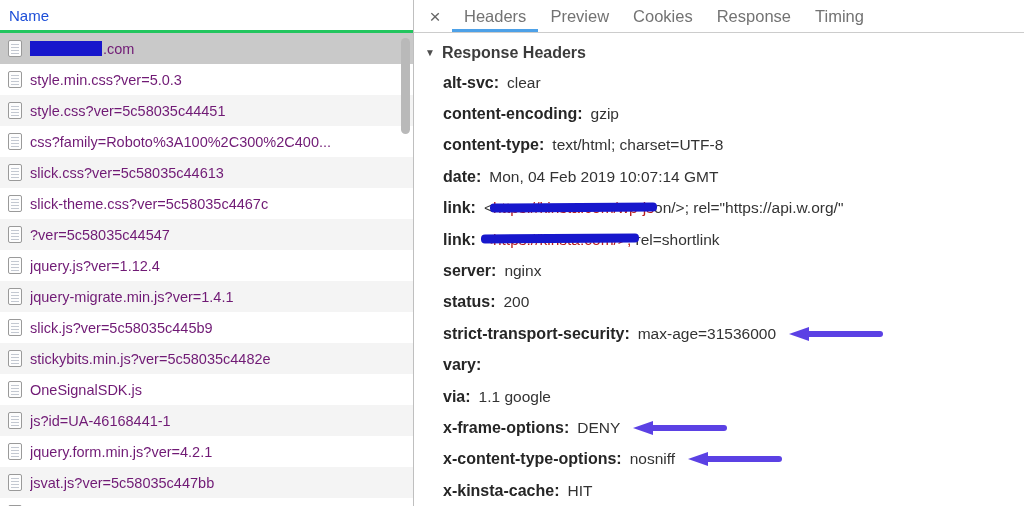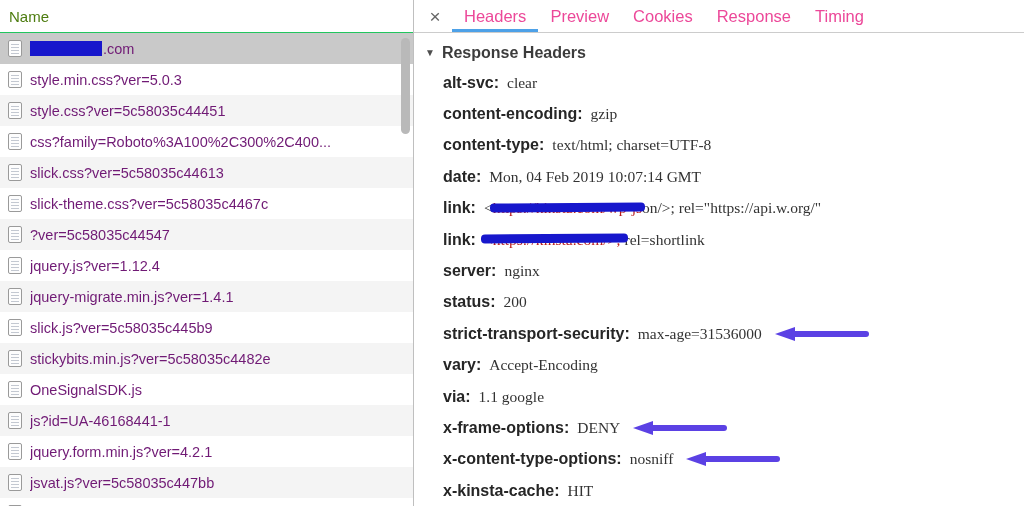--- a/index.html
+++ b/index.html
@@ -12,22 +12,22 @@
   html,body{margin:0;padding:0;}
   body{
     width:1024px;height:506px;overflow:hidden;background:#fff;
     font-family:"Liberation Sans",sans-serif;color:#363636;
   }
   .app{display:flex;width:1024px;height:506px;}
 
   
   .left-panel{width:414px;flex:none;position:relative;border-right:1px solid #bfbfbf;background:#fff;overflow:hidden;}
   .col-header{
-    height:33px;border-bottom:1px solid #22c55e;display:flex;align-items:center;
-    padding-left:9px;font-size:15px;color:#4d7c0f;background:#fff;
+    height:33px;border-bottom:3px solid #22c55e;display:flex;align-items:center;
+    padding-left:9px;font-size:15px;color:#1d4ed8;background:#fff;
   }
   .rows{position:relative;}
   .row{
     height:31px;display:flex;align-items:center;padding-left:8px;
     font-size:14.5px;color:#701a75;white-space:nowrap;overflow:hidden;background:#fff;cursor:default;
   }
   .row:nth-child(odd){background:#f4f4f4;}
   .row.selected{background:var(--selrow);}
   .fname{overflow:hidden;text-overflow:ellipsis;padding-right:18px;}
   .doc-icon{
@@ -49,33 +49,33 @@
   .right-panel{flex:1;display:flex;flex-direction:column;overflow:hidden;background:#fff;}
   .tabbar{
     height:33px;flex:none;border-bottom:1px solid #ccc;
     display:flex;align-items:stretch;padding-left:12px;
   }
   .close-btn{
     align-self:center;width:18px;text-align:center;font-size:19px;color:#666;
     margin-right:8px;cursor:pointer;line-height:1;
   }
   .tab{
-    display:flex;align-items:center;padding:0 12px;font-size:16.5px;color:#ec4899;
+    display:flex;align-items:center;padding:0 12px;font-size:16.5px;color:#737373;
     border-bottom:3px solid transparent;padding-top:3px;cursor:pointer;
   }
   .tab.active{border-bottom-color:var(--tabline);}
   .section-header{
     display:flex;align-items:center;gap:7px;flex:none;
     padding:11px 0 5px 11px;font-size:16px;font-weight:bold;color:#3c3c3c;cursor:pointer;
   }
   .tri{font-size:10px;color:#4e4e4e;line-height:1;}
   .hdr-list{padding-left:29px;flex:1;overflow:hidden;}
   .hdr-row{height:31.4px;display:flex;align-items:center;white-space:nowrap;}
   .hname{font-weight:bold;font-size:16px;color:#262626;margin-right:8px;flex:none;}
-  .hval{font-family:Liberation Serif, serif;font-size:15.5px;color:#333;}
+  .hval{font-family:Liberation Sans, sans-serif;font-size:15.5px;color:#333;}
   .scribble{position:relative;color:#b91c1c;text-align:right;}
   .scribble::after{
     content:'';position:absolute;left:-3px;right:-3px;top:50%;height:9px;margin-top:-5px;
     background:var(--redact);border-radius:4px;transform:rotate(-0.4deg);
   }
   .arrow-svg{margin-left:12px;flex:none;color:var(--arrow);display:block;}
 </style>
 </head>
 <body>
 
@@ -231,21 +231,20 @@
         <div class="hdr-row">
     <span class="hname">strict-transport-security:</span>
     <span class="hval">max-age=31536000</span>
   <svg class="arrow-svg" width="97" height="16" viewBox="0 0 97 16">
     <path d="M1 8 L21 1 L21 15 Z" fill="currentColor"></path>
     <rect x="17" y="5" width="78" height="6" rx="3" fill="currentColor"></rect>
   </svg>
         </div>
         <div class="hdr-row">
     <span class="hname">vary:</span>
-    <span class="hval">Accept-Encoding</span>
   </div>
         <div class="hdr-row">
     <span class="hname">via:</span>
     <span class="hval">1.1 google</span>
   </div>
         <div class="hdr-row">
     <span class="hname">x-frame-options:</span>
     <span class="hval">DENY</span>
   <svg class="arrow-svg" width="97" height="16" viewBox="0 0 97 16">
     <path d="M1 8 L21 1 L21 15 Z" fill="currentColor"></path>

